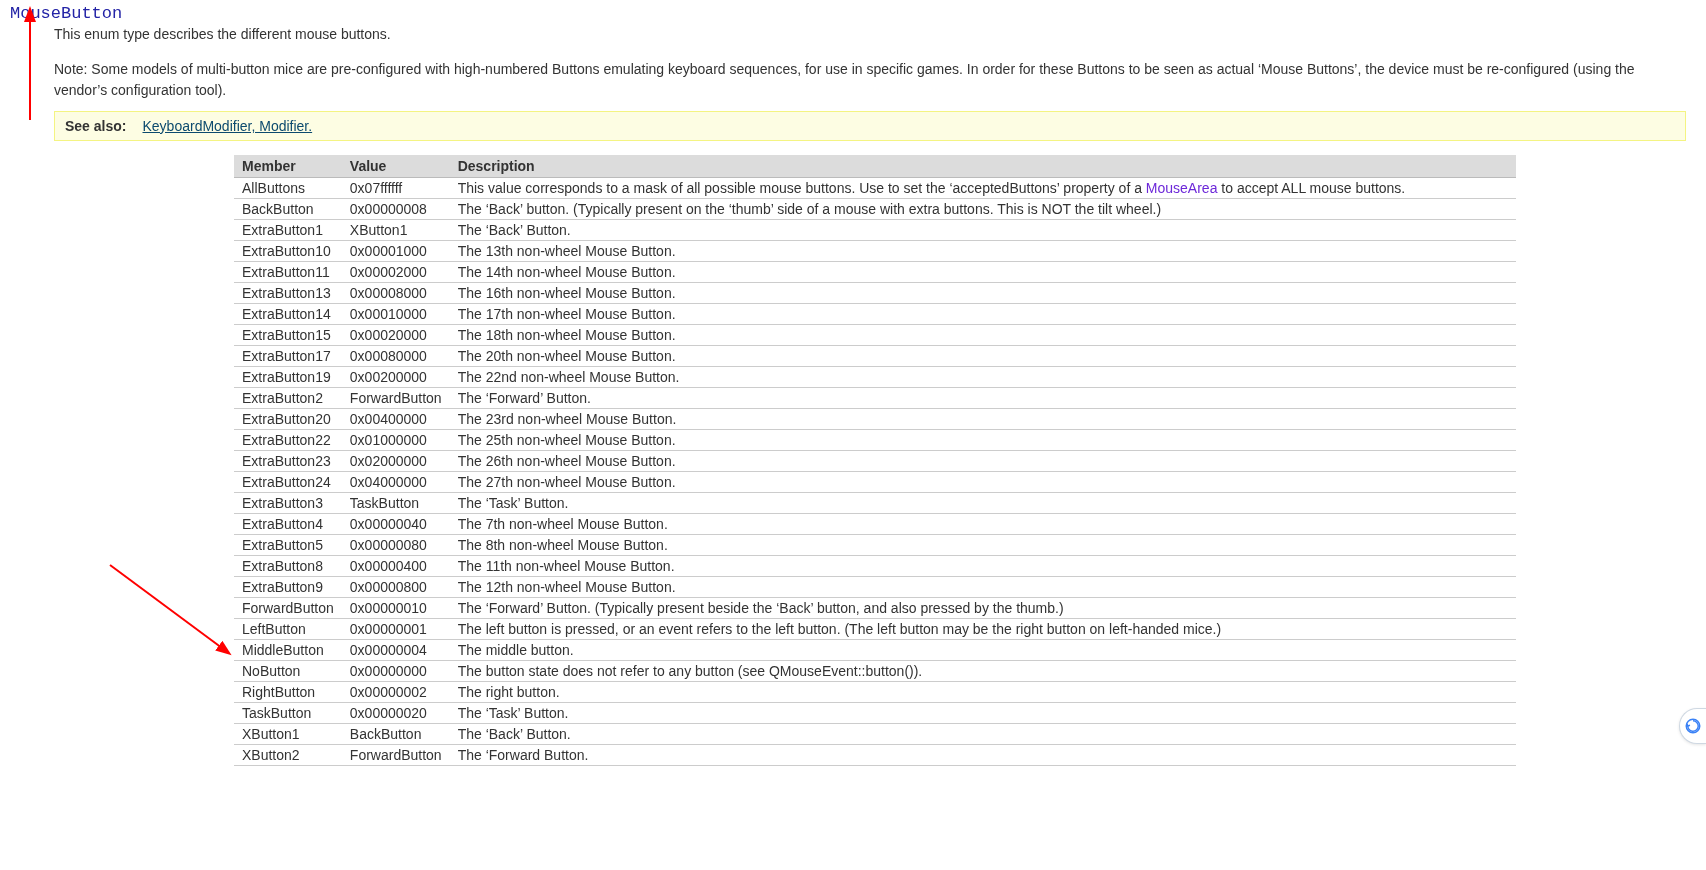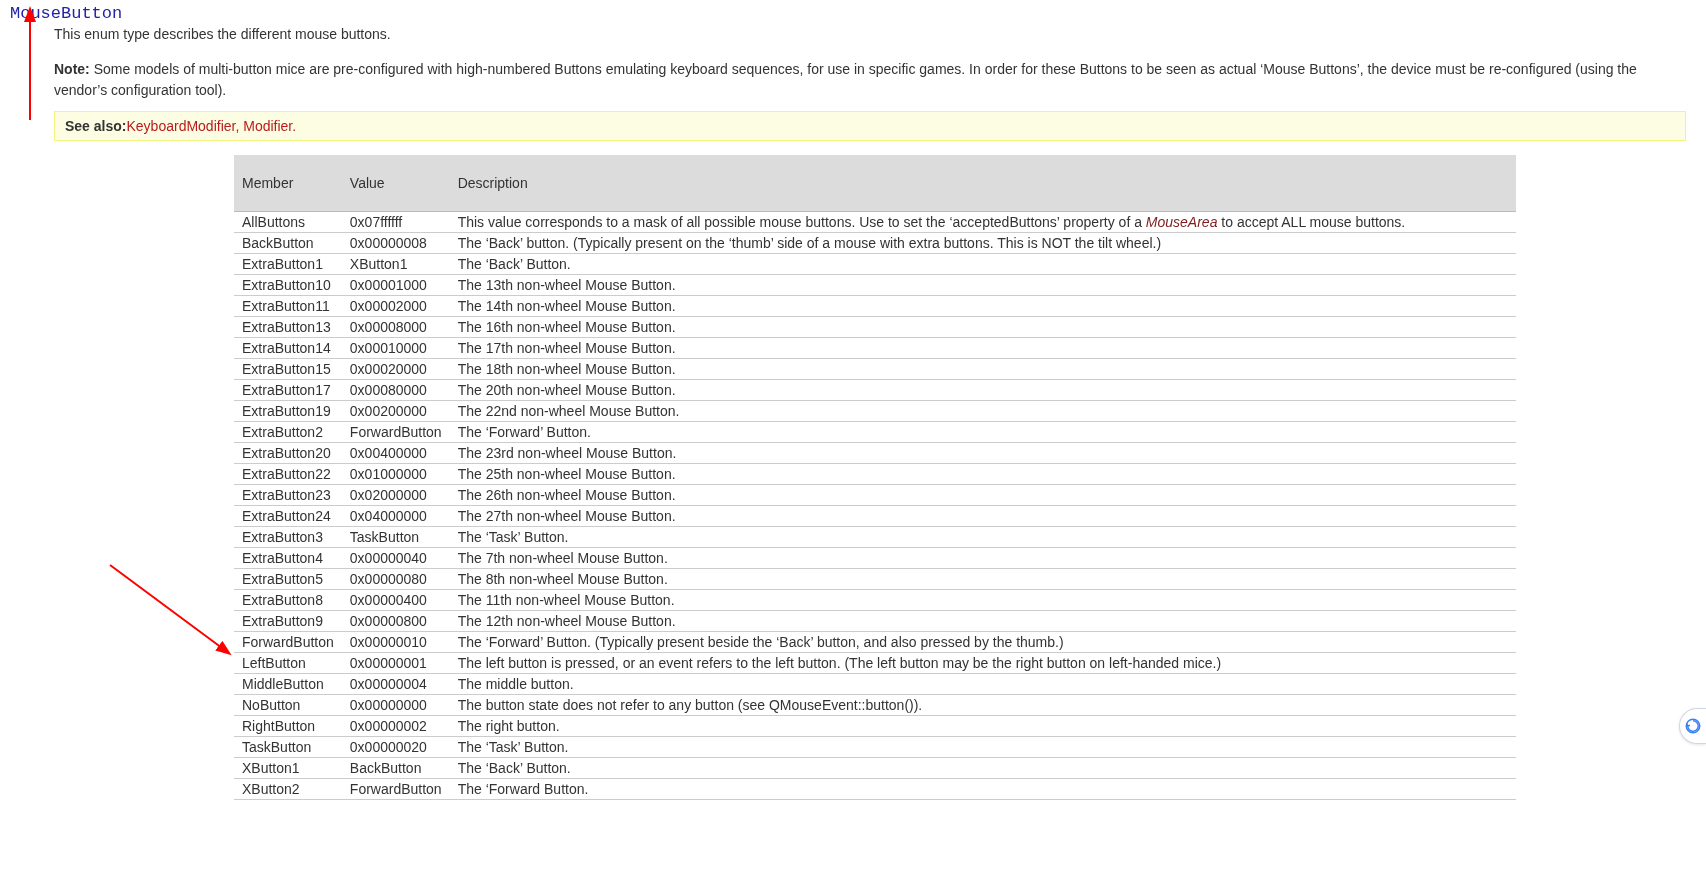--- a/index.html
+++ b/index.html
@@ -23,64 +23,63 @@
     margin: 0 0 2px -20px;
   }
   .intro {
     margin: 0 0 14px 24px;
     line-height: 1.4;
   }
   .note {
     margin: 0 0 10px 24px;
     line-height: 1.5;
   }
-  .note b { font-weight: 700; }
+  .note b { font-weight: 400; }
   .see-also {
     margin: 0 0 14px 24px;
     background: #fdfde3;
     border: 1px solid #f4f482;
     padding: 6px 10px;
     display: flex;
     align-items: baseline;
-    gap: 0;
+    gap: 16px;
     font-size: 14px;
   }
   .see-also .label { font-weight: 700; }
-  .see-also .links { color: #b91c1c; }
+  .see-also .links { color: #0c4a6e; text-decoration: underline; }
 
   .table-wrap {
     margin-left: 204px;
     margin-right: 170px;
   }
   table.members {
     border-collapse: collapse;
     width: 100%;
     font-size: 14px;
   }
   table.members thead th {
     text-align: left;
-    font-weight: 400;
+    font-weight: 700;
     background: #dcdcdc;
-    padding: 20px 8px;
+    padding: 3px 8px;
     border-bottom: 1px solid #bbb;
   }
   table.members tbody td {
     padding: 2px 8px;
     border-bottom: 1px solid #ccc;
     vertical-align: top;
     white-space: nowrap;
   }
   table.members tbody td.desc {
     white-space: normal;
     width: 100%;
   }
   table.members a.link {
-    color: #7f1d1d;
+    color: #6d28d9;
     text-decoration: none;
-    font-style: italic;
   }
   svg.annot {
     position: absolute;
     left: 0;
     top: 0;
     pointer-events: none;
   }
   
   .side-badge {
     position: absolute;

